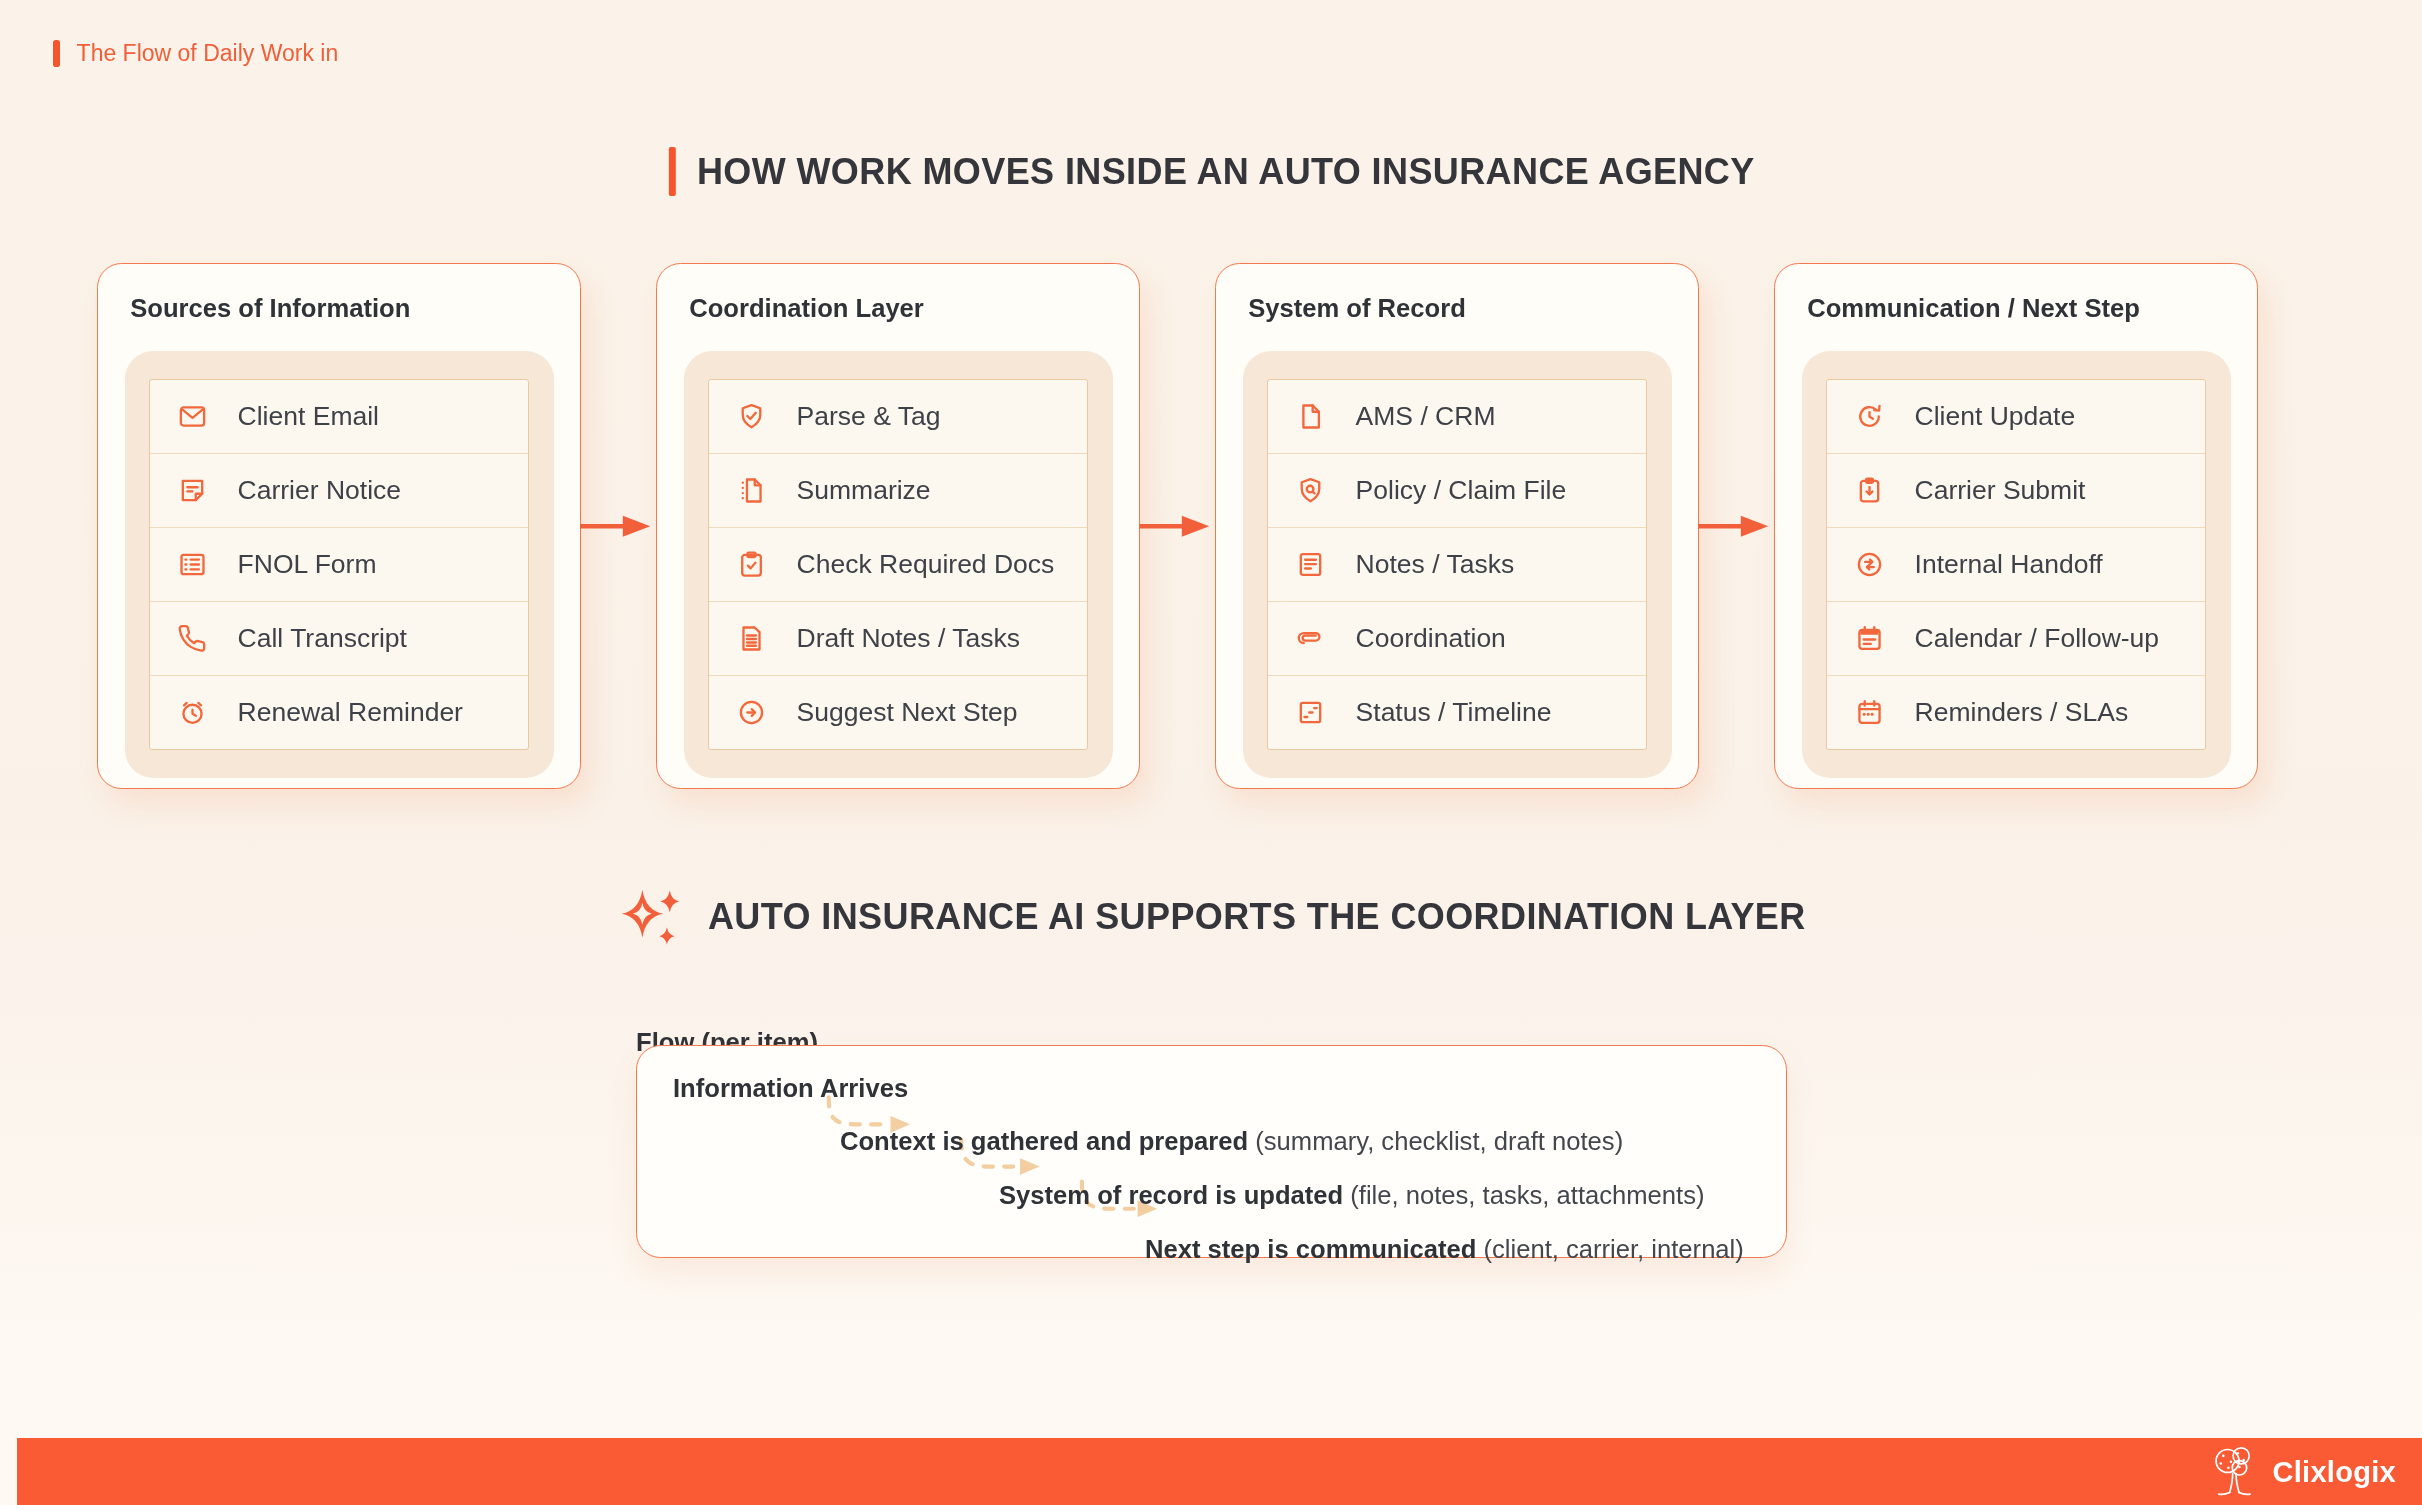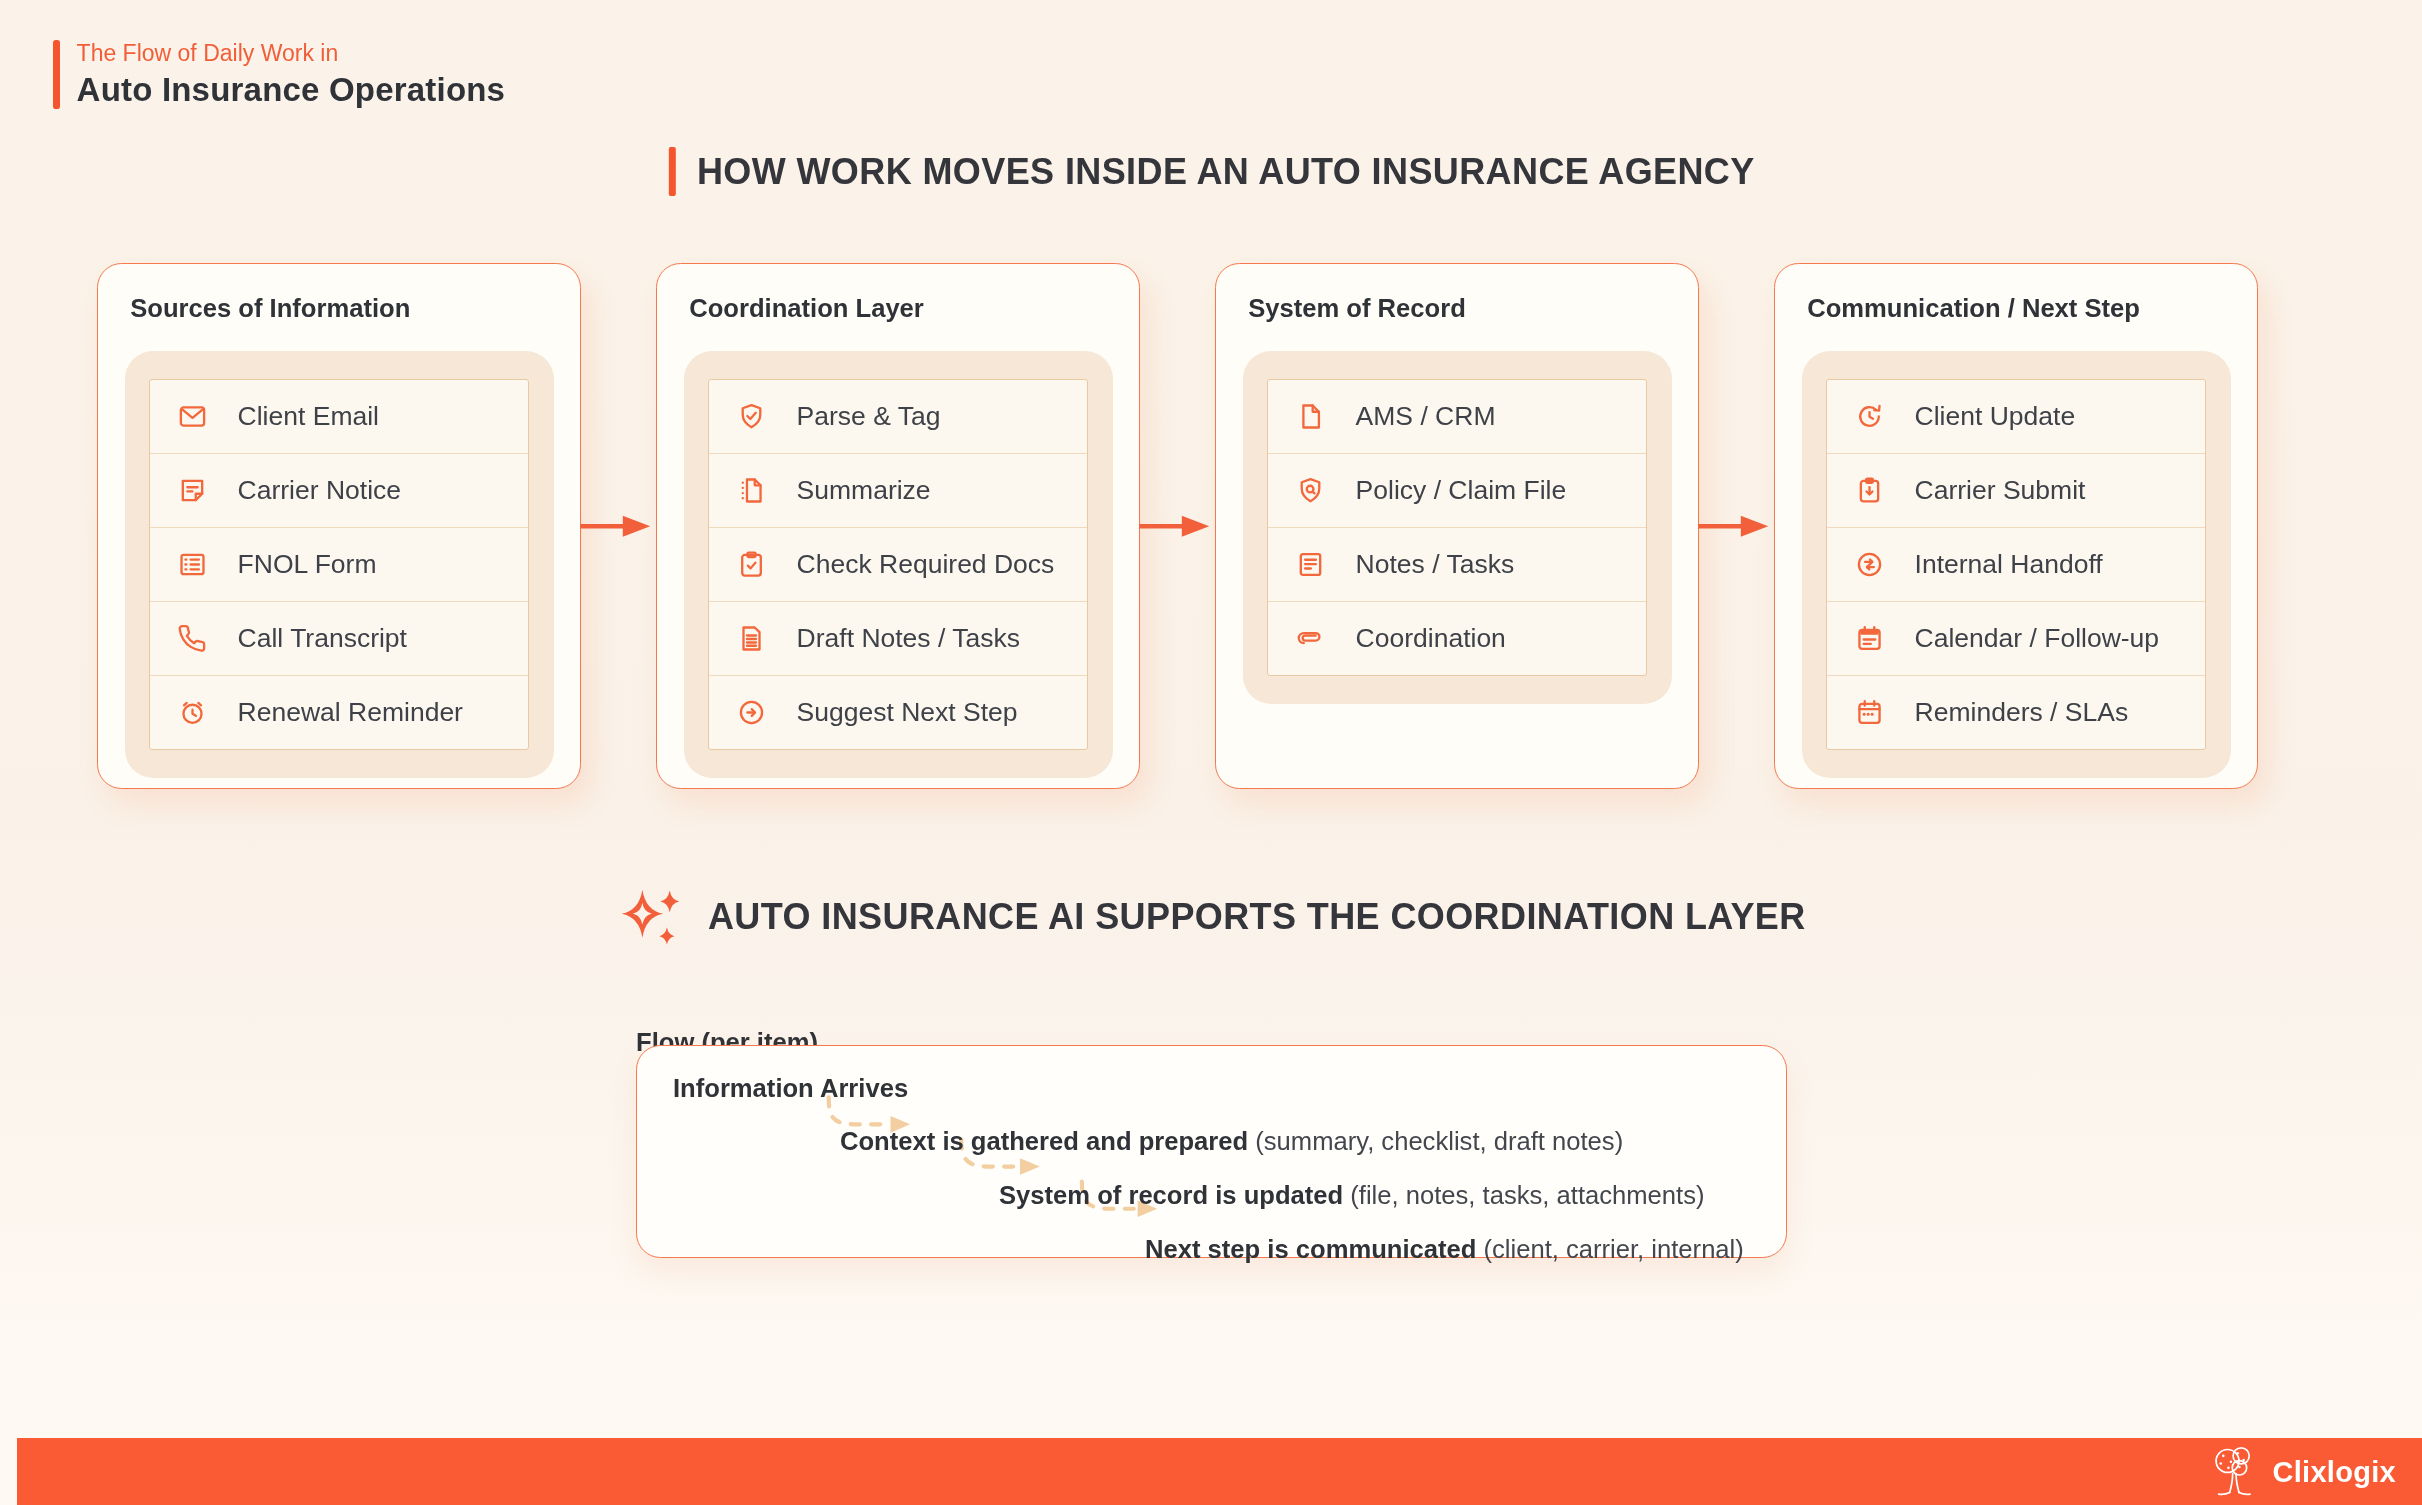--- a/index.html
+++ b/index.html
@@ -60,21 +60,20 @@
 </style>
 </head>
 <body>
 
 <div class="page">
 
   <div class="brand-header">
     <div class="accent-bar"></div>
     <div class="txt">
       <div class="eyebrow">The Flow of Daily Work in</div>
-      <div class="page-title">Auto Insurance Operations</div>
     </div>
   </div>
 
   <div class="section-title">
     <div class="tbar"></div>
     <h2>HOW WORK MOVES INSIDE AN AUTO INSURANCE AGENCY</h2>
   </div>
 
   <div class="cards">
 
@@ -238,20 +237,29 @@
               </span>
             <span class="label">Notes / Tasks</span>
           </div>
             <div class="row">
             <span class="icon">
                 <svg viewBox="0 0 24 24">
                   <path d="M6.8 15.6a3.9 3.9 0 0 1 0-7.8h9.2a2.9 2.9 0 0 1 0 5.8h-8.2a1.9 1.9 0 0 1 0-3.8h8.2" fill="none" stroke="currentColor" stroke-width="1.8" stroke-linecap="round" stroke-linejoin="round"></path>
                 </svg>
               </span>
             <span class="label">Coordination</span>
+          </div>
+            <div class="row">
+            <span class="icon">
+                <svg viewBox="0 0 24 24">
+                  <rect x="4.5" y="4.5" width="15" height="15" rx="1.5" fill="none" stroke="currentColor" stroke-width="1.8" stroke-linecap="round" stroke-linejoin="round"></rect>
+                  <path d="M7.3 15.5h2.2M11 12h2.6M14.8 8.6h2" fill="none" stroke="currentColor" stroke-width="1.8" stroke-linecap="round" stroke-linejoin="round"></path>
+                </svg>
+              </span>
+            <span class="label">Status / Timeline</span>
           </div>
           </div>
       </div>
     </div>
 
     <div class="gap">
       <svg viewBox="0 0 82 28">
         <path d="M0 14h48" stroke="#F2603B" stroke-width="4.5" fill="none"></path>
         <polygon points="45,3 74,14 45,25" fill="#F2603B"></polygon>
       </svg>

